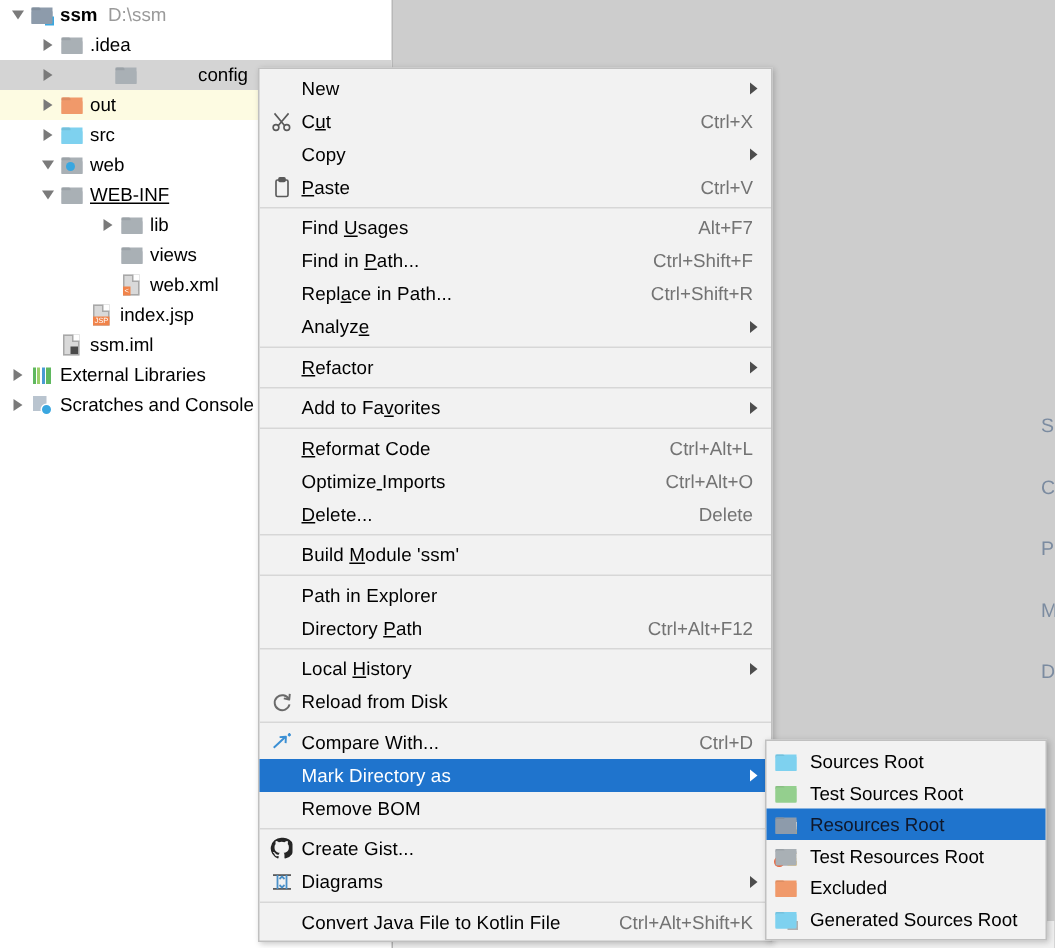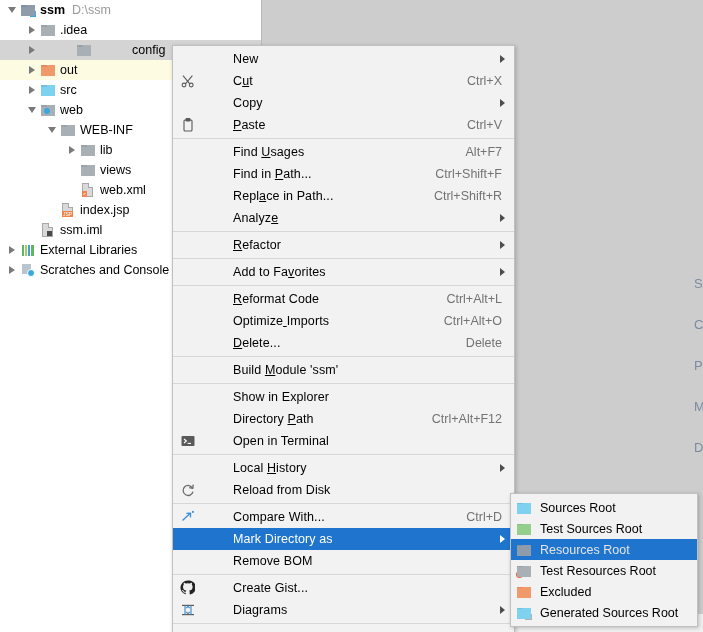--- a/index.html
+++ b/index.html
@@ -204,21 +204,20 @@
     z-index: 20;
   }
   .mrow {
     height: 22px;
     display: flex;
     align-items: center;
     position: relative;
     box-sizing: border-box;
     padding-left: 2px;
     white-space: nowrap;
-    gap: 32px;
   }
   .mrow.highlighted { background: #1f74cd; color: #ffffff; }
   .micon {
     width: 26px;
     flex: 0 0 26px;
     height: 16px;
     position: relative;
   }
   .mlabel {
     flex: 1 1 auto;
@@ -277,21 +276,21 @@
     z-index: 30;
   }
   .srow {
     height: 21px;
     display: flex;
     align-items: center;
     padding-left: 4px;
     box-sizing: border-box;
     white-space: nowrap;
   }
-  .srow.highlighted { background: #1f74cd; color: #e5e5e5; }
+  .srow.highlighted { background: #1f74cd; color: #0f172a; }
   .sicon {
     width: 20px;
     flex: 0 0 20px;
     height: 16px;
     position: relative;
     margin-right: 5px;
   }
   .slabel { font-size: 12.5px; line-height: 16px; }
 
   
@@ -396,21 +395,21 @@
     <div class="tree-row" style="padding-left: 24px;">
       <span class="twisty expanded">
         <i></i>
       </span>
       <span class="ticon">
         <span class="folder f-gray"></span>
         <span class="badge-dot"></span>
       </span>
       <span class="tlabel">web</span>
     </div>
-    <div class="tree-row" style="padding-left: 44px;">
+    <div class="tree-row" style="padding-left: 24px; text-decoration: underline;">
       <span class="twisty expanded">
         <i></i>
       </span>
       <span class="ticon">
         <span class="folder f-gray"></span>
       </span>
       <span class="tlabel">WEB-INF</span>
     </div>
     <div class="tree-row" style="padding-left: 64px;">
       <span class="twisty collapsed">
@@ -567,38 +566,26 @@
       <span class="mshort">Delete</span>
     </div>
     <div class="msep"></div>
     <div class="mrow">
       <span class="micon"></span>
       <span class="mlabel">Build <u>M</u>odule 'ssm'</span>
     </div>
     <div class="msep"></div>
     <div class="mrow">
       <span class="micon"></span>
-      <span class="mlabel">Show in Explorer</span>
+      <span class="mlabel">Path in Explorer</span>
     </div>
     <div class="mrow">
       <span class="micon"></span>
       <span class="mlabel">Directory <u>P</u>ath</span>
       <span class="mshort">Ctrl+Alt+F12</span>
-    </div>
-    <div class="mrow">
-      <span class="micon">
-        <span class="ic-terminal">
-          <svg width="16" height="16" viewBox="0 0 16 16">
-            <rect x="1.5" y="3" width="13" height="10" rx="1" fill="#5a5a5a"></rect>
-            <path d="M4 6 L6.4 8 L4 10" stroke="#fff" stroke-width="1.1" fill="none"></path>
-            <path d="M7.6 10.4 H11" stroke="#fff" stroke-width="1.1"></path>
-          </svg>
-        </span>
-      </span>
-      <span class="mlabel">Open in Terminal</span>
     </div>
     <div class="msep"></div>
     <div class="mrow">
       <span class="micon"></span>
       <span class="mlabel">Local <u>H</u>istory</span>
       <span class="marrow"></span>
     </div>
     <div class="mrow">
       <span class="micon">
         <span class="ic-reload">

